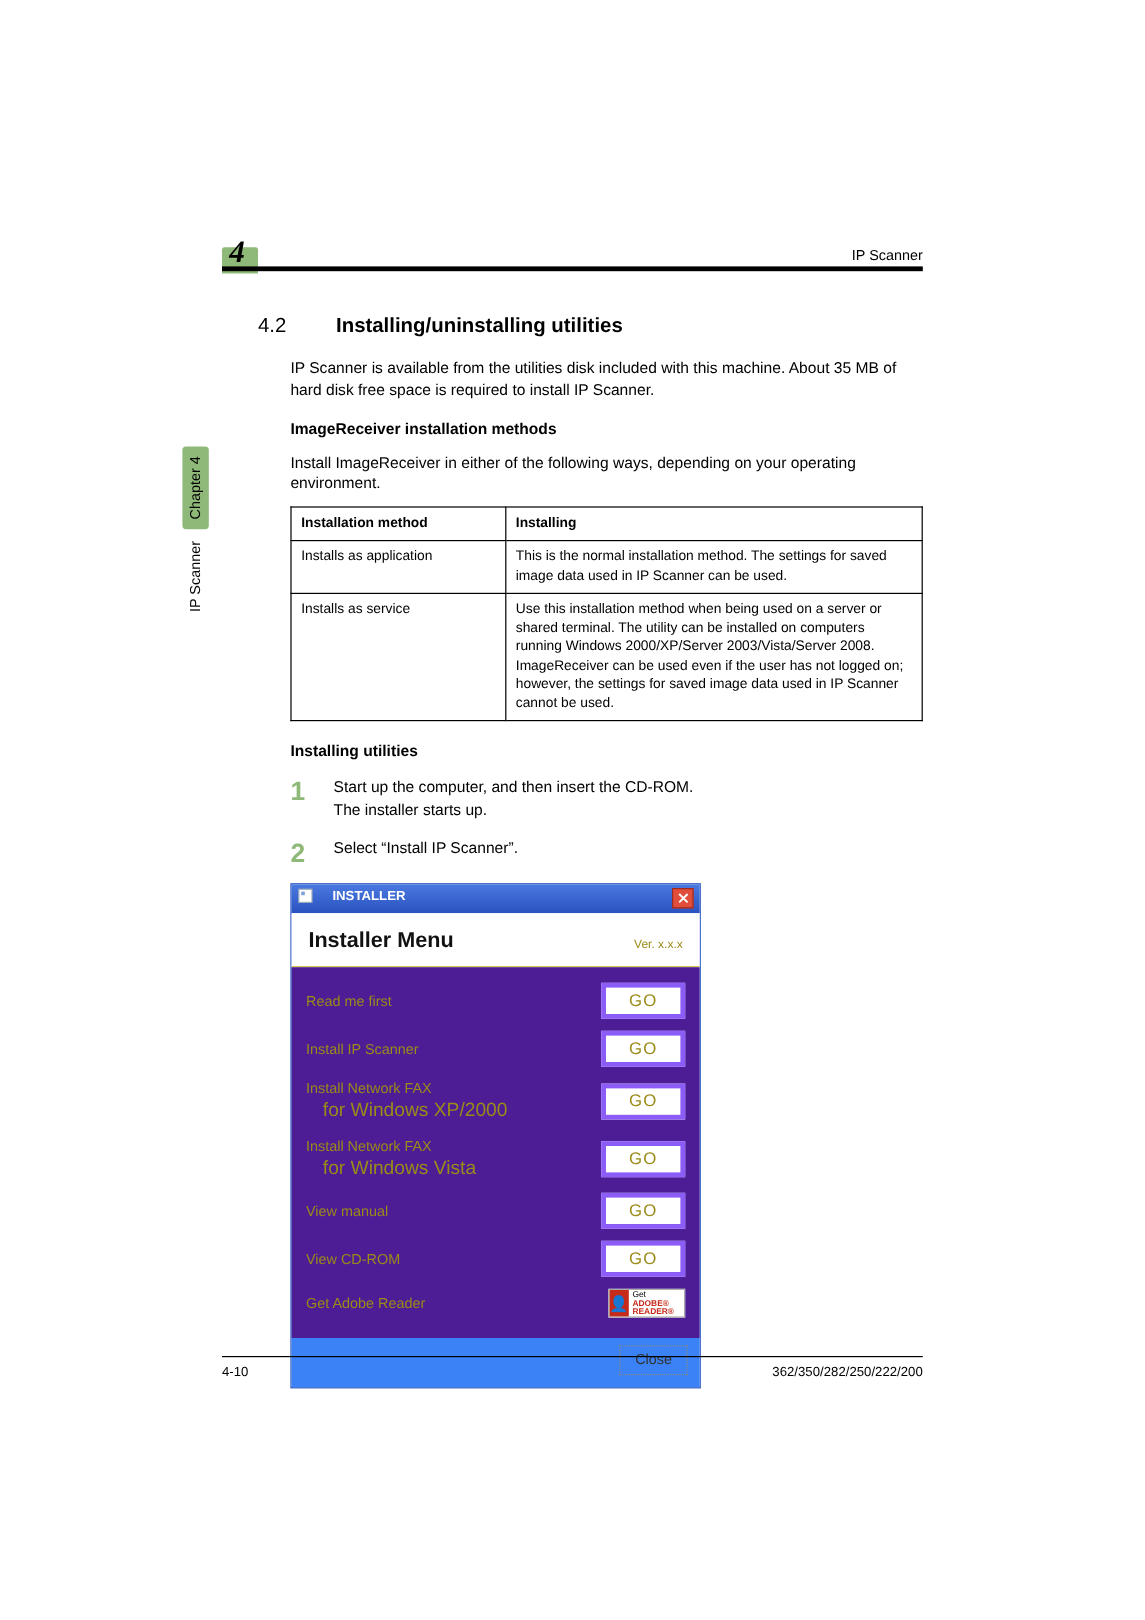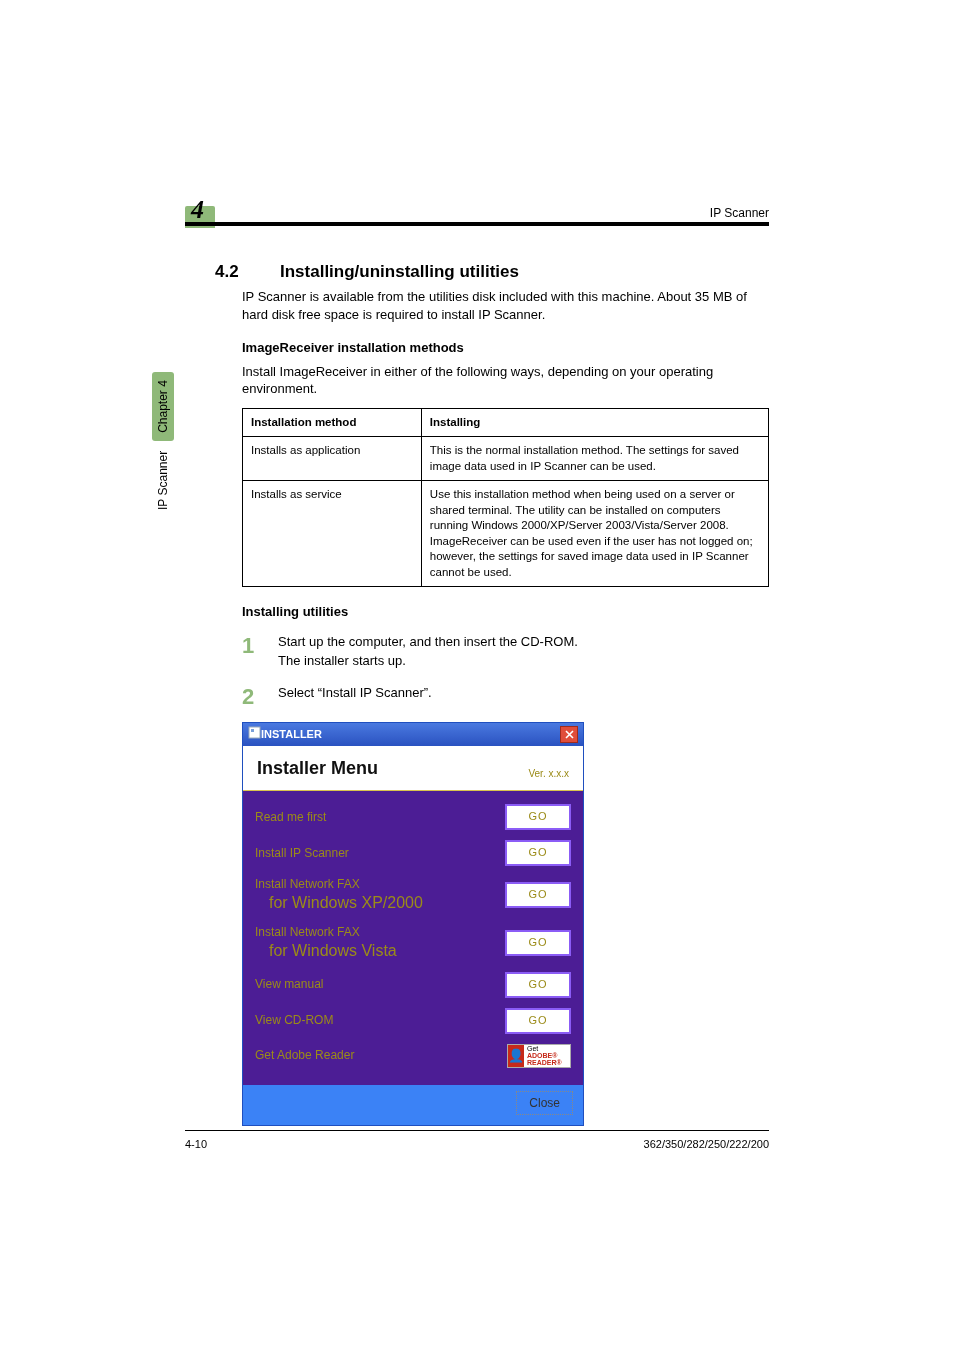--- a/index.html
+++ b/index.html
@@ -1,45 +1,45 @@
 <!DOCTYPE html>
 <html><head>
 <meta charset="utf-8">
 <style>
   html,body{margin:0;padding:0;background:#fff;font-family:Arial,Helvetica,sans-serif;color:#000;font-size:13px}
   .page{width:954px;height:1350px;position:relative;box-sizing:border-box}
   .hdr-line{position:absolute;left:185px;right:185px;top:222px;height:4px;background:#000}
   .hdr-accent{position:absolute;left:185px;top:206px;width:30px;height:22px;background:#8fb979;border-radius:2px 2px 0 0}
   .hdr-num{position:absolute;left:191px;top:195px;font-family:Georgia,serif;font-style:italic;font-weight:bold;font-size:26px}
   .hdr-right{position:absolute;right:185px;top:206px;font-size:12px}
-  .sec-num{position:absolute;left:215px;top:262px;font-weight:bold;font-size:17px}
+  .sec-num{position:absolute;left:215px;top:262px;font-weight:normal;font-size:17px}
   .sec-title{position:absolute;left:280px;top:262px;font-weight:bold;font-size:17px}
   .body{position:absolute;left:242px;right:185px;top:288px;font-size:13px;line-height:1.35}
-  .p{margin:0 0}
+  .p{margin:10px 0}
   .subhead{font-weight:bold;margin-top:16px;margin-bottom:6px}
   table.tbl{border-collapse:collapse;width:100%;font-size:11.5px;margin:10px 0 14px 0}
   table.tbl th,table.tbl td{border:1px solid #000;padding:6px 8px;text-align:left;vertical-align:top}
   table.tbl th{font-weight:bold}
   .step{display:flex;margin:10px 0}
   .step-num{font-family:Arial,Helvetica,sans-serif;font-weight:bold;font-size:22px;color:#8fb979;width:36px}
   .step-body{flex:1}
   .step-body p{margin:2px 0}
   
   .installer{margin-top:10px;width:340px;border:1px solid #1f4fbf;font-family:Tahoma,Arial,sans-serif;font-size:12px}
   .win-title{background:linear-gradient(#4a79e0,#2a52c0);color:#fff;font-size:11px;font-weight:bold;padding:3px 5px;display:flex;justify-content:space-between;align-items:center}
   .win-close{width:16px;height:15px;background:#e04d3a;border:1px solid #a02b1c;display:flex;align-items:center;justify-content:center}
   .win-close svg{display:block}
   .menu-head{background:#fff;border-bottom:1px solid #d9c34f;padding:10px 14px;display:flex;justify-content:space-between;align-items:flex-end}
   .menu-head .mh-title{font-family:Liberation Sans, sans-serif;font-weight:bold;font-size:18px;color:#111}
   .menu-head .mh-ver{font-size:10px;color:#9b8b18}
   .menu-body{background:#4c1d95;padding:8px 12px 12px 12px}
   .menu-row{display:flex;justify-content:space-between;align-items:center;padding:5px 0}
   .menu-label{color:#9b8b18;font-size:12px}
   .menu-label .sub{display:block;padding-left:14px;font-size:16px}
-  .go-btn{width:62px;height:22px;border:2px solid #8b5cf6;background:#fff;color:#9b8b18;font-size:11px;letter-spacing:1px;text-align:center;line-height:20px}
+  .go-btn{width:62px;height:22px;border:4px solid #8b5cf6;background:#fff;color:#9b8b18;font-size:14px;letter-spacing:1px;text-align:center;line-height:20px}
   .adobe-btn{width:62px;height:22px;border:1px solid #aaa;background:#fff;display:flex;align-items:center;font-size:7px}
   .adobe-red{width:16px;height:100%;background:#c62a1a;color:#fff;display:flex;align-items:center;justify-content:center;font-family:Georgia,serif;font-size:13px}
   .adobe-txt{padding-left:3px;line-height:1}
   .adobe-txt .r{color:#c62a1a;font-weight:bold}
   .installer-foot{background:#3b82f6;padding:6px 10px 10px 10px;text-align:right}
   .close-btn{display:inline-block;border:1px dotted #888;padding:3px 12px;color:#333;font-size:12px}
   
   .sidetab{position:absolute;left:152px;top:510px;transform:rotate(-90deg);transform-origin:left top;font-size:12px;display:flex;align-items:center;flex-direction:row-reverse;gap:10px}
   .sidetab .chap{background:#8fb979;padding:4px 8px;border-radius:3px}
   
@@ -102,21 +102,21 @@
 
     <div class="step">
       <div class="step-num">2</div>
       <div class="step-body">
         <p>Select “Install IP Scanner”.</p>
       </div>
     </div>
 
     <div class="installer">
       <div class="win-title">
-        <span style="display:flex;align-items:center;gap:0">
+        <span style="display:flex;gap:16px">
           <span>
             <svg width="13" height="13" viewBox="0 0 13 13">
                 <rect x="1" y="1" width="11" height="11" fill="#fff" stroke="#9ab" stroke-width="1"></rect>
                 <rect x="3" y="3" width="3" height="3" fill="#7aa0d8"></rect>
               </svg>
           </span>
           <span>INSTALLER</span>
         </span>
         <span class="win-close">
           <svg width="9" height="9" viewBox="0 0 9 9">

